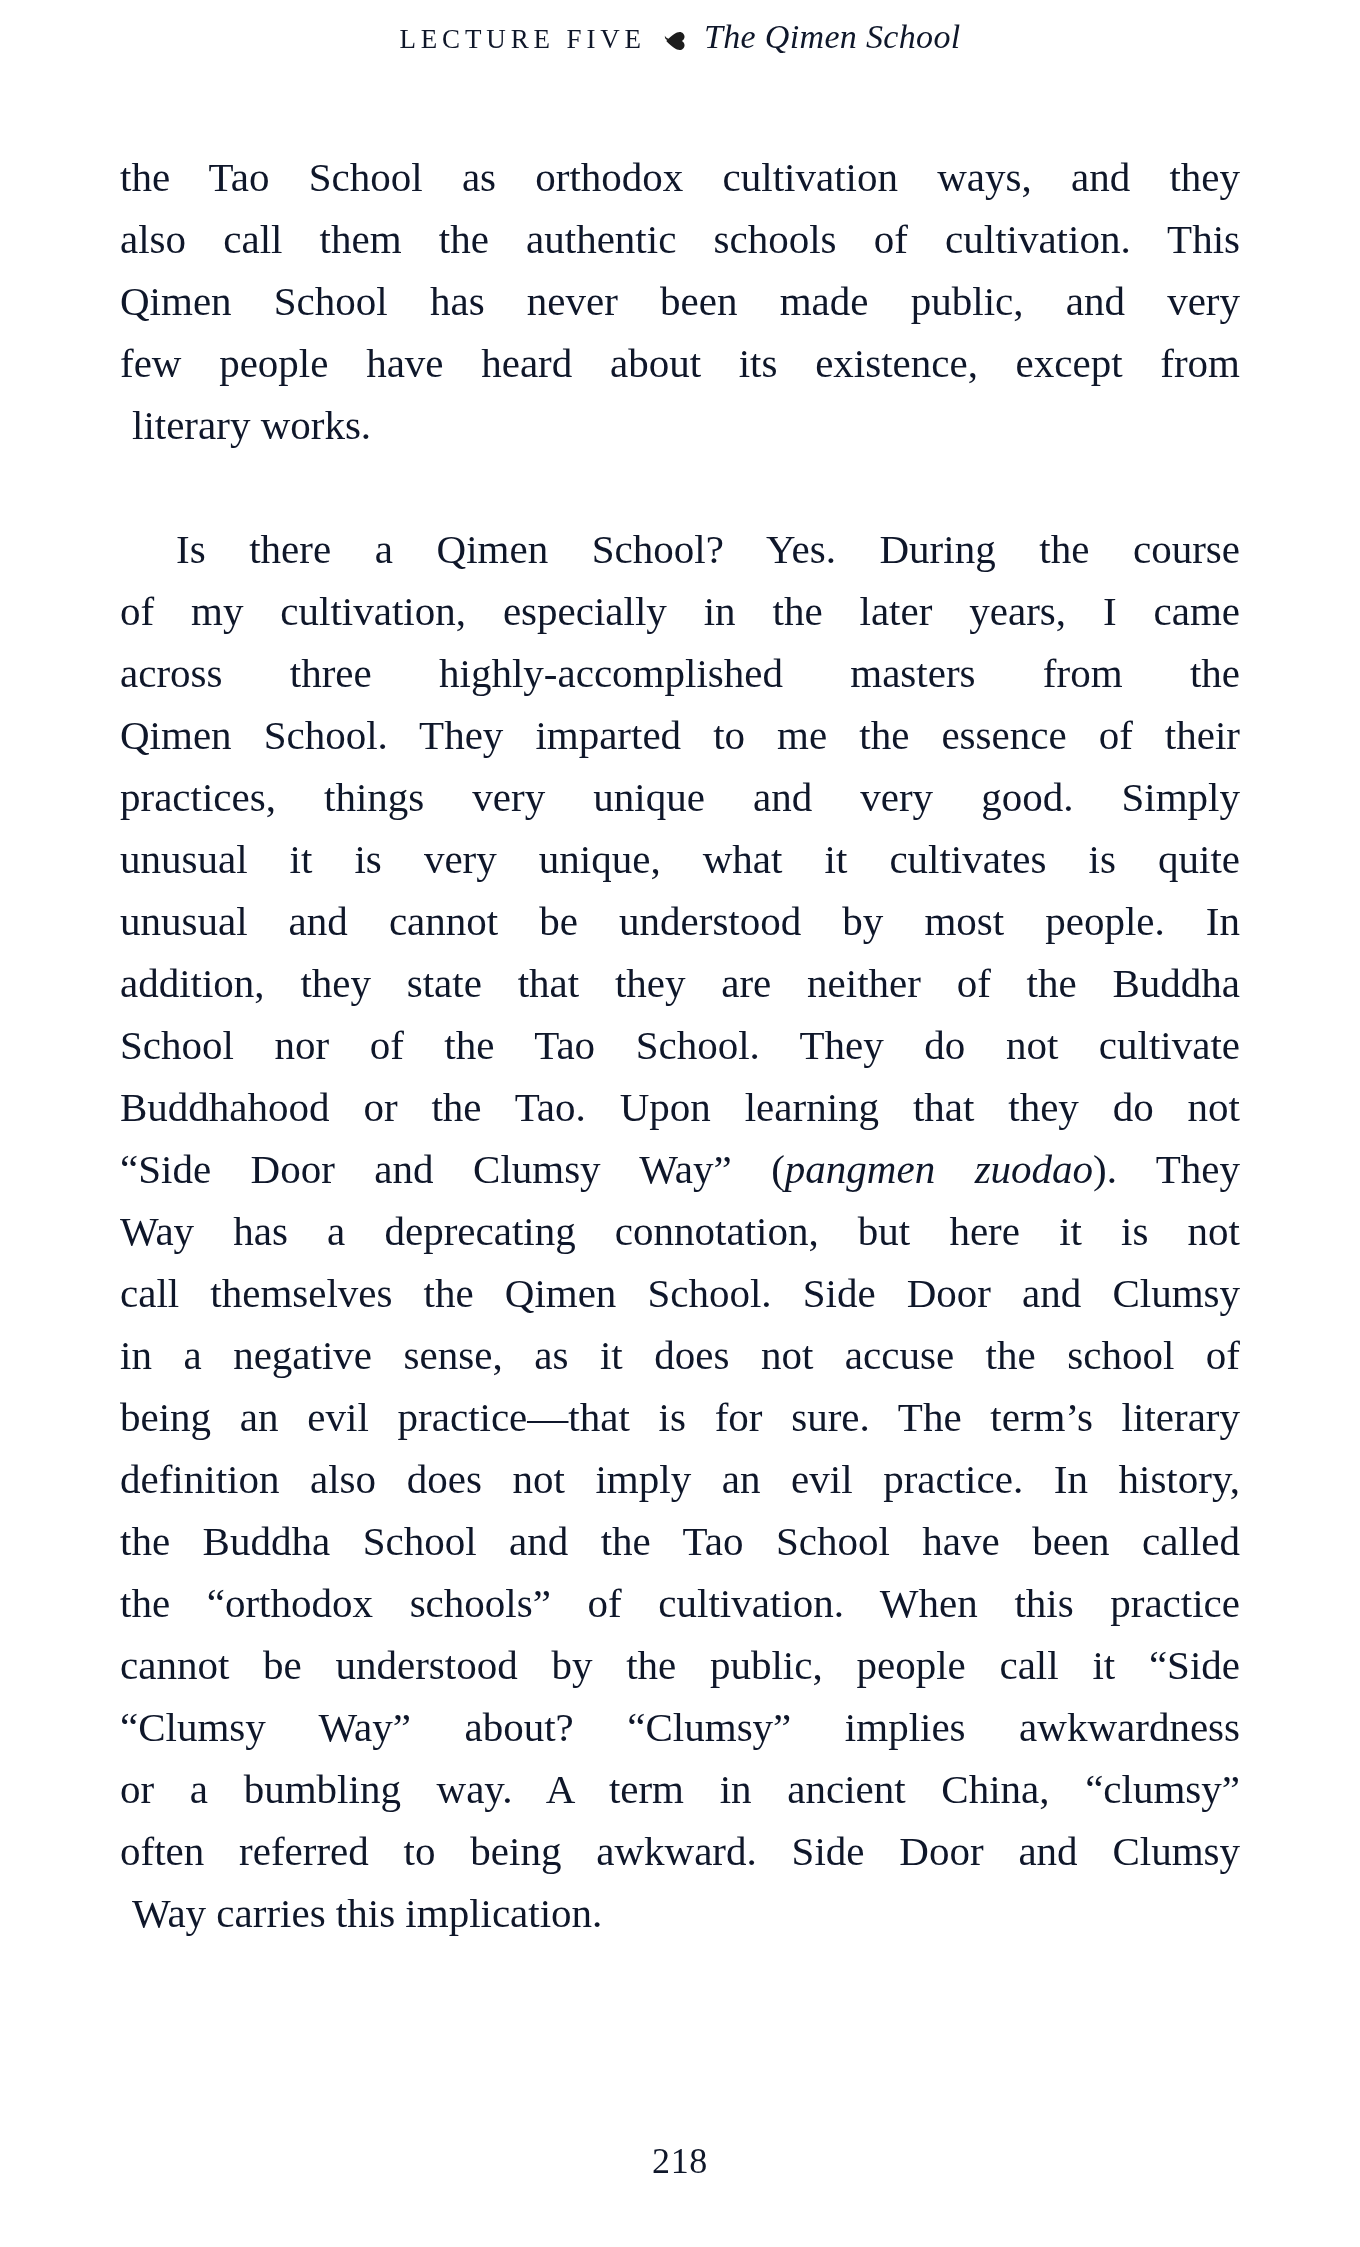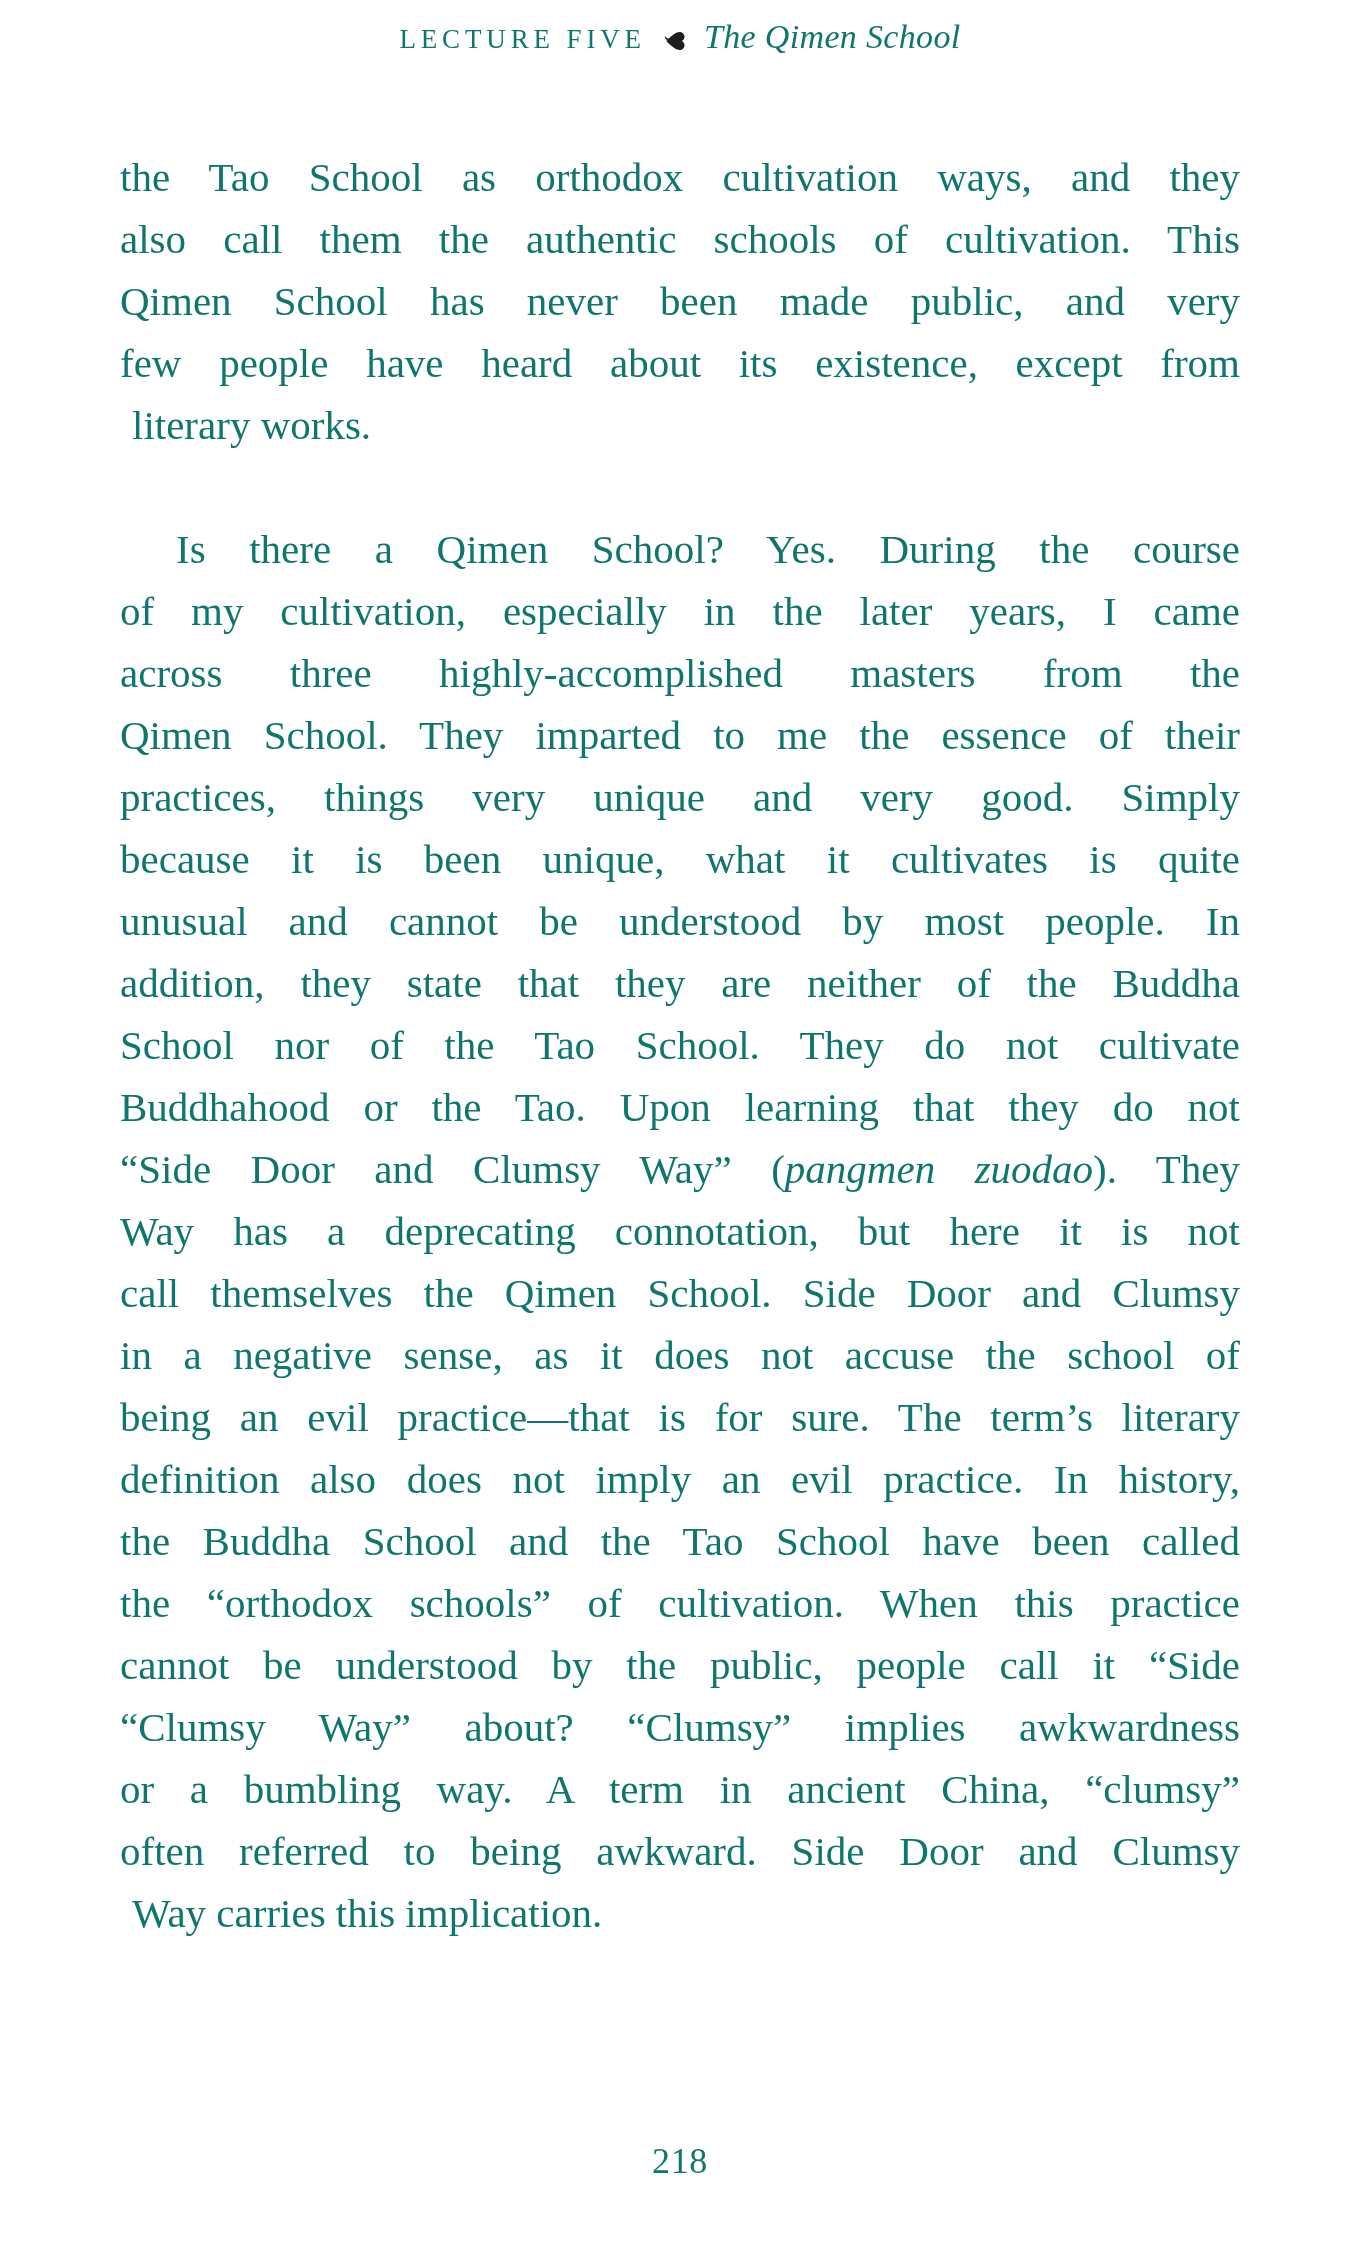--- a/index.html
+++ b/index.html
@@ -7,21 +7,21 @@
     padding: 0;
     background: #ffffff;
   }
   .page {
     position: relative;
     width: 1360px;
     height: 2247px;
     background: #ffffff;
     overflow: hidden;
     font-family: "Liberation Serif", serif;
-    color: #0f766e;
+    color: #0f172a;
   }
   
   .running-head {
     position: absolute;
     top: 18px;
     left: 0;
     width: 100%;
     display: flex;
     justify-content: center;
     align-items: baseline;
@@ -103,21 +103,21 @@
         <div class="line"><span>Qimen School has never been made public, and very</span></div>
         <div class="line"><span>few people have heard about its existence, except from</span></div>
         <div class="line last"><span>literary works.</span></div>
       </div>
       <div class="paragraph">
         <div class="line indent"><span>Is there a Qimen School? Yes. During the course</span></div>
         <div class="line"><span>of my cultivation, especially in the later years, I came</span></div>
         <div class="line"><span>across three highly-accomplished masters from the</span></div>
         <div class="line"><span>Qimen School. They imparted to me the essence of their</span></div>
         <div class="line"><span>practices, things very unique and very good. Simply</span></div>
-        <div class="line"><span>because it is been unique, what it cultivates is quite</span></div>
+        <div class="line"><span>unusual it is very unique, what it cultivates is quite</span></div>
         <div class="line"><span>unusual and cannot be understood by most people. In</span></div>
         <div class="line"><span>addition, they state that they are neither of the Buddha</span></div>
         <div class="line"><span>School nor of the Tao School. They do not cultivate</span></div>
         <div class="line"><span>Buddhahood or the Tao. Upon learning that they do not</span></div>
         <div class="line"><span>“Side Door and Clumsy Way” (</span><span class="italic">pangmen zuodao</span><span>). They</span></div>
         <div class="line"><span>Way has a deprecating connotation, but here it is not</span></div>
         <div class="line"><span>call themselves the Qimen School. Side Door and Clumsy</span></div>
         <div class="line"><span>in a negative sense, as it does not accuse the school of</span></div>
         <div class="line"><span>being an evil practice—that is for sure. The term’s literary</span></div>
         <div class="line"><span>definition also does not imply an evil practice. In history,</span></div>

